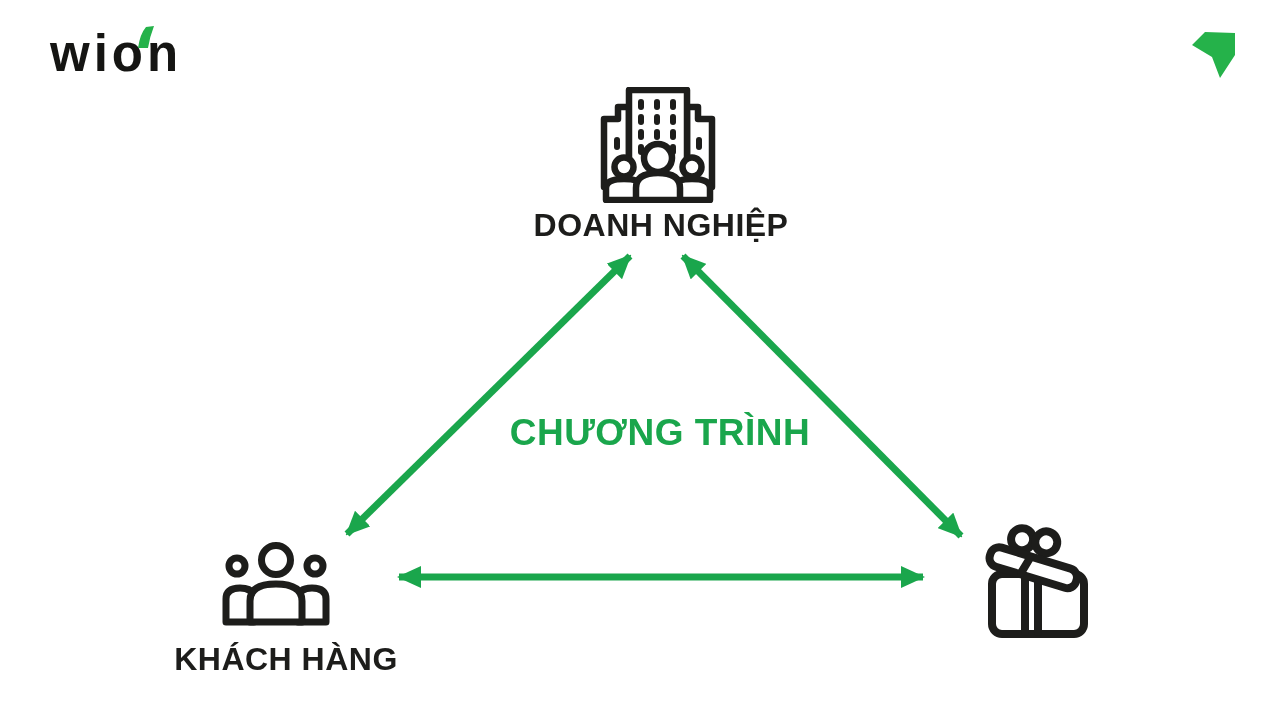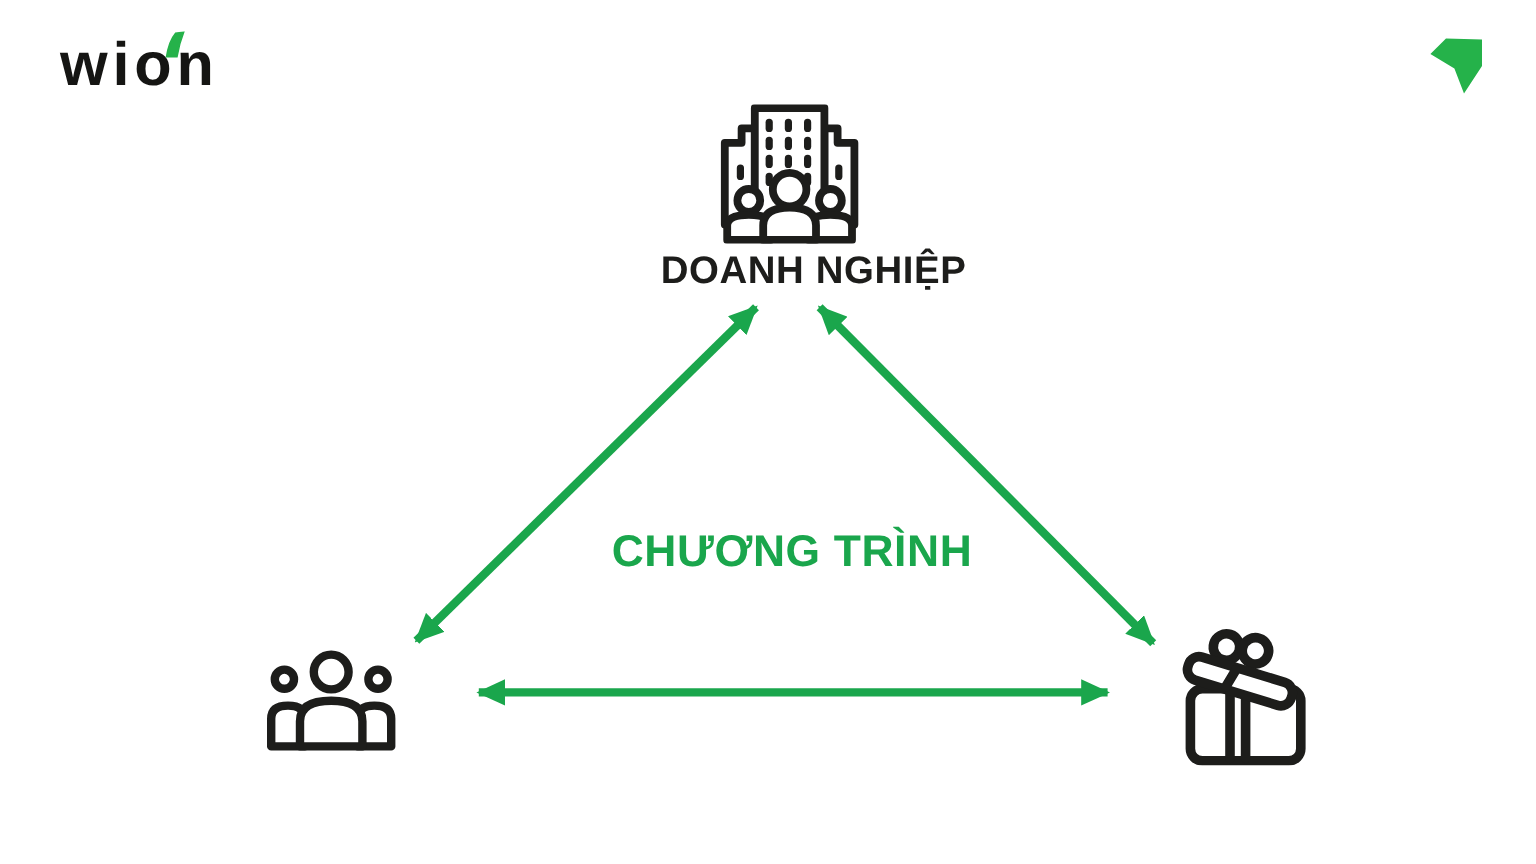--- a/index.html
+++ b/index.html
@@ -14,27 +14,27 @@
   .brand-mark{position:absolute;left:1190px;top:31px;}
   
   .arrows{position:absolute;left:0;top:0;pointer-events:none;}
   
   .icon-abs{position:absolute;}
   
   .node-label{
     position:absolute;transform:translateX(-50%);white-space:nowrap;
     font-weight:bold;font-size:32px;letter-spacing:.5px;color:#1d1d1b;
   }
-  .label-business{left:661px;top:207px;margin-left:17px;}
+  .label-business{left:661px;top:207px;}
   .label-customers{left:286px;top:641px;}
   .label-rewards{left:1035px;top:641px;}
   
   .center-title{position:absolute;left:660px;transform:translateX(-50%);
     color:#1aa64c;font-weight:bold;white-space:nowrap;text-align:center;}
-  .center-title-1{top:412px;font-size:37px;letter-spacing:.5px;margin-top:27px;}
+  .center-title-1{top:412px;font-size:37px;letter-spacing:.5px;}
   .center-title-2{top:452px;font-size:29px;letter-spacing:.3px;}
   svg{display:block;}
 </style>
 </head>
 <body>
 
 <div class="canvas">
 
   <div class="logo">
     <span class="logo-text">wion</span>
@@ -114,16 +114,17 @@
       <g transform="rotate(17 21 40)">
         <circle cx="42" cy="16" r="11" fill="#ffffff"></circle>
         <circle cx="66" cy="12" r="11" fill="#ffffff"></circle>
         <rect x="16" y="30" width="90" height="20" rx="9" fill="#ffffff"></rect>
         <line x1="55" y1="32" x2="51" y2="48"></line>
       </g>
     </g>
   </svg>
 
   <div class="node-label label-business">DOANH NGHIỆP</div>
+  <div class="node-label label-customers">KHÁCH HÀNG</div>
 
   <div class="center-title center-title-1">CHƯƠNG TRÌNH</div>
 
 </div>
 
 </body></html>

